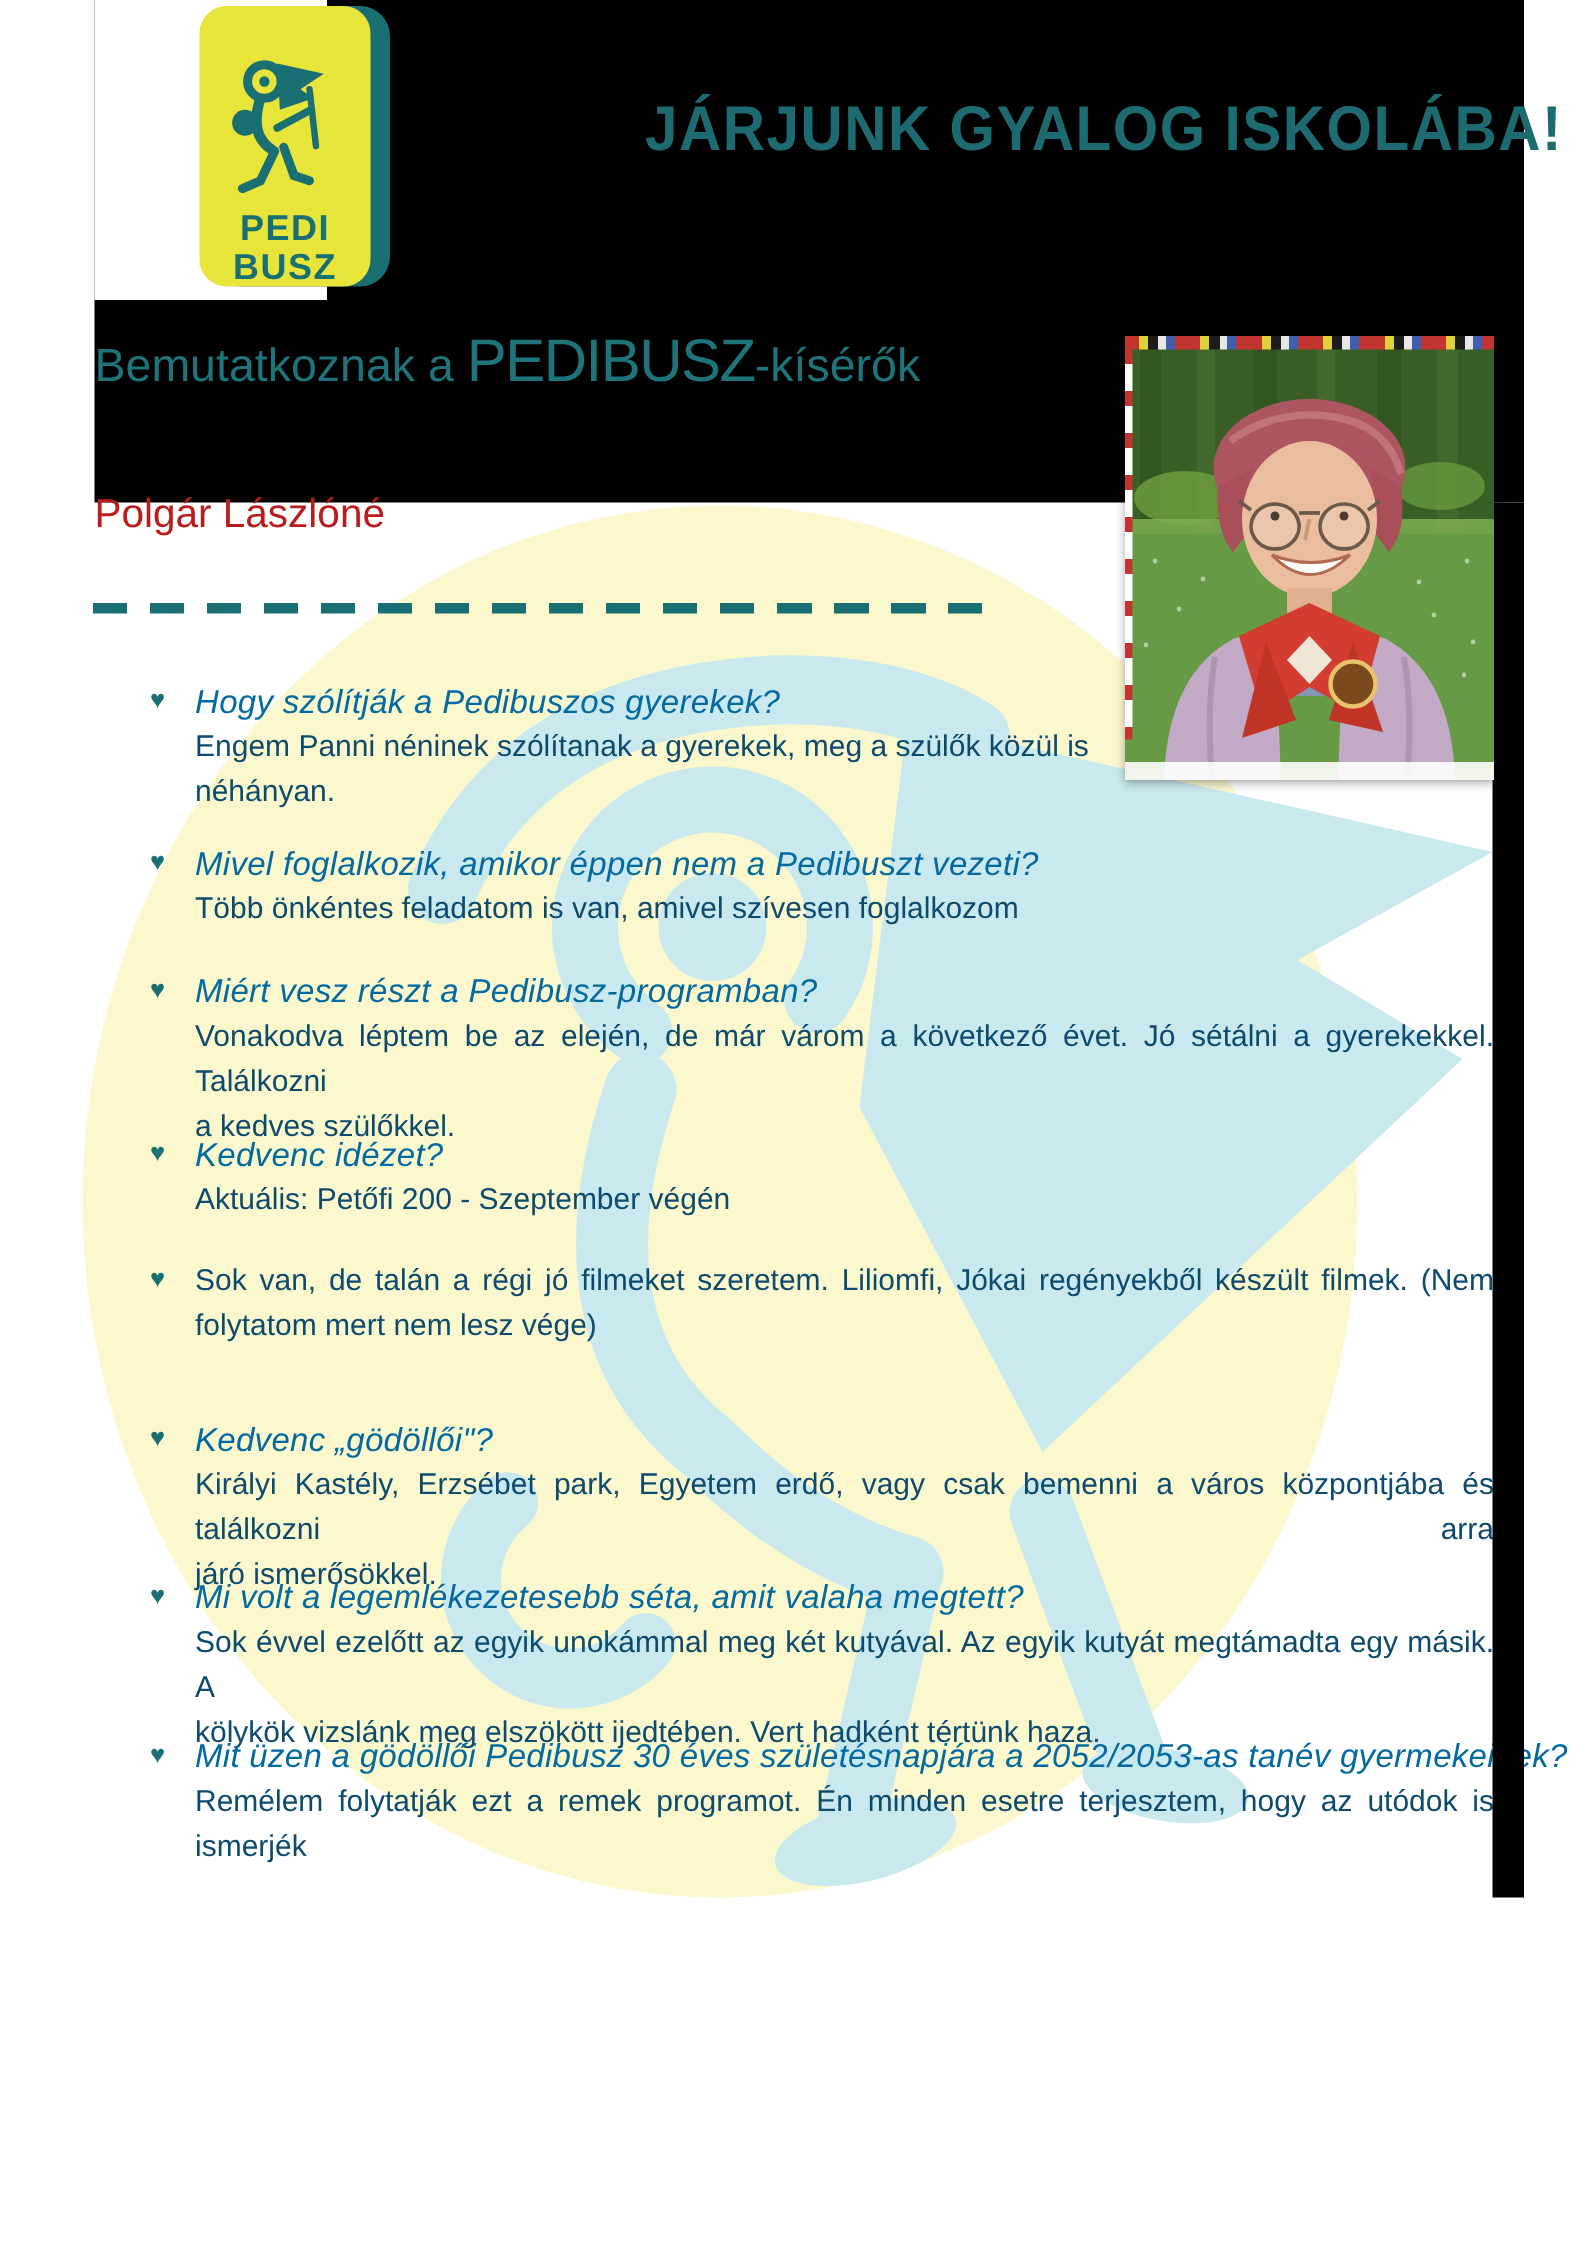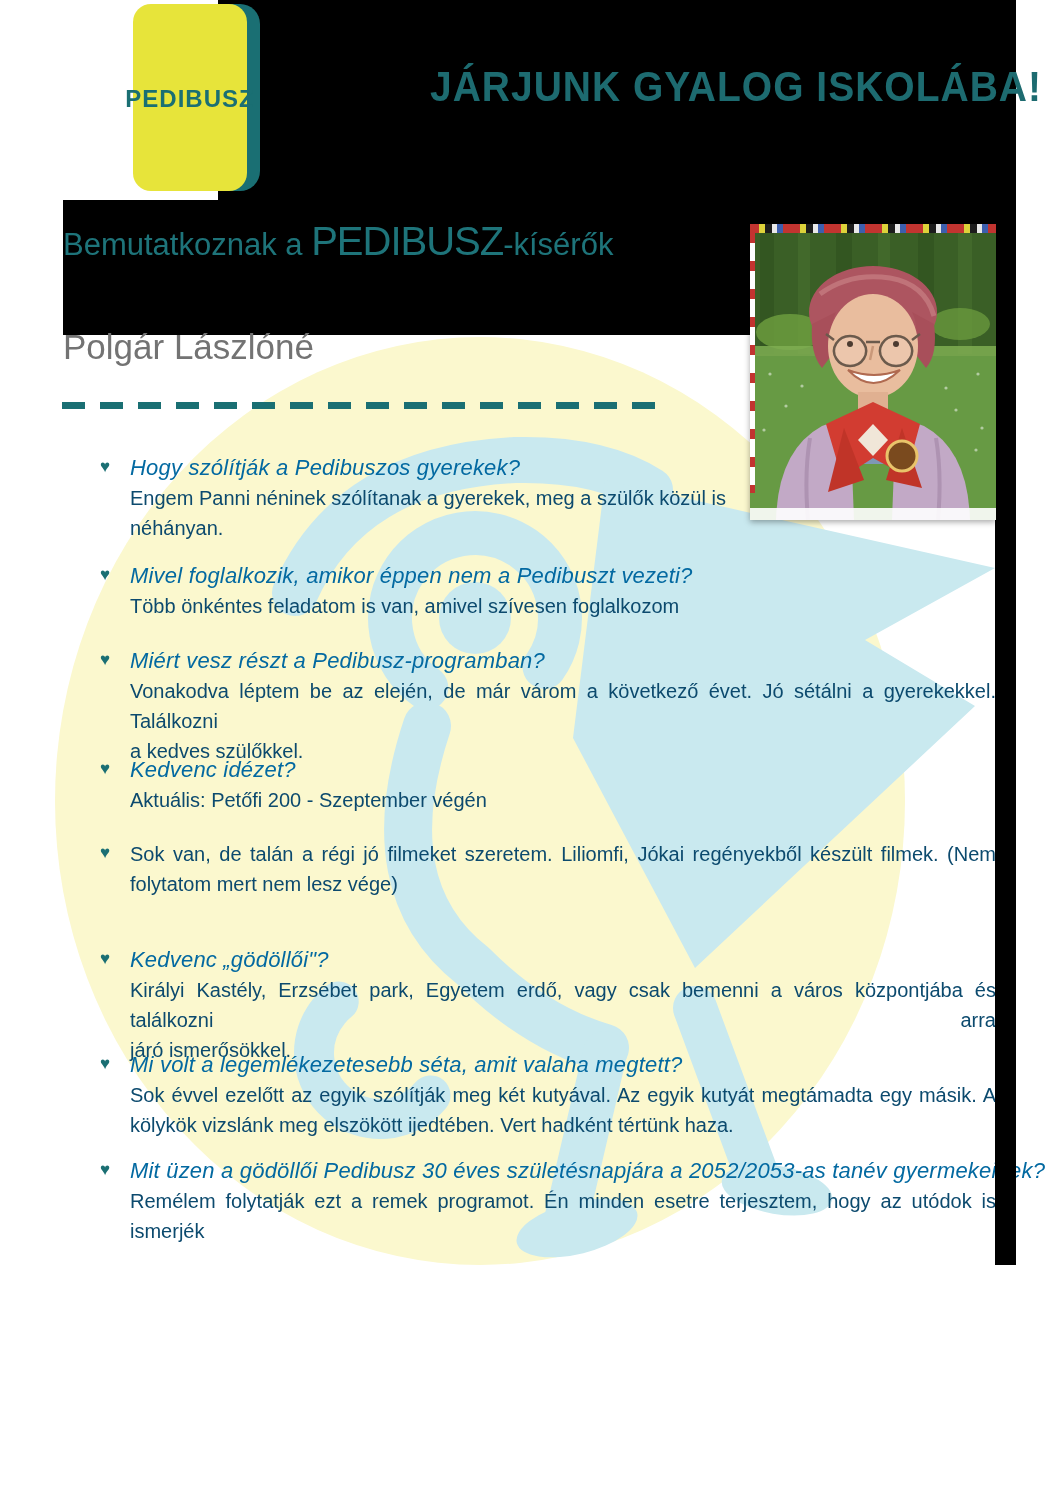--- a/index.html
+++ b/index.html
@@ -8,33 +8,33 @@
     background:#ffffff;overflow:hidden;
     font-family:"Liberation Sans",sans-serif;
   }
   
   .black-band{position:absolute;left:63px;top:0;width:953px;height:335px;background:#000;z-index:1;}
   .right-strip{position:absolute;left:995px;top:335px;width:21px;height:930px;background:#000;z-index:7;}
   
   .logo-box{position:absolute;left:63px;top:0;width:155px;height:200px;background:#fff;z-index:2;}
   .logo-shadow{position:absolute;left:78px;top:4px;width:119px;height:187px;background:#1a6f73;border-radius:20px;}
   .logo-badge{position:absolute;left:70px;top:4px;width:114px;height:187px;background:#e7e43a;border-radius:18px;
-    display:flex;flex-direction:row;align-items:center;justify-content:center;}
+    display:flex;flex-direction:column;align-items:center;justify-content:flex-end;}
   .logo-badge svg{margin-top:6px;}
   .logo-text{color:#1a6f73;font-weight:700;font-size:24px;line-height:24px;letter-spacing:1px;text-align:center;margin-top:2px;}
   
   .main-title{
     position:absolute;left:430px;top:62px;width:572px;z-index:2;
     color:#1d6b70;font-weight:700;font-size:39px;line-height:46px;letter-spacing:1px;
     text-align:right;white-space:nowrap;transform:scaleY(1.08);transform-origin:top right;
   }
   
   .intro-heading{position:absolute;left:63px;top:219px;z-index:2;color:#1e747a;font-size:31px;white-space:nowrap;}
   .intro-heading .brand{font-size:40px;font-weight:400;letter-spacing:-1px;}
-  .person-name{position:absolute;left:63px;top:327px;z-index:2;color:#737373;font-size:35px;white-space:nowrap;}
+  .person-name{position:absolute;left:63px;top:327px;z-index:2;color:#b91c1c;font-size:27px;white-space:nowrap;}
   
   .dashes{position:absolute;left:62px;top:402px;width:594px;height:7px;z-index:3;
     background:repeating-linear-gradient(90deg,#1a6f73 0 23px,transparent 23px 38px);}
   
   .yellow-circle{position:absolute;left:55px;top:337px;width:850px;height:928px;border-radius:50%;
     background:#fbf8ce;z-index:1;}
   .bird-mark{position:absolute;left:175px;top:408px;width:820px;height:855px;z-index:2;}
   
   .photo{position:absolute;left:750px;top:224px;width:246px;height:296px;z-index:8;
     background:#fff;box-shadow:0 2px 6px rgba(0,0,0,.35);}
@@ -202,21 +202,21 @@
   <div class="qa s6">
     <span class="heart">♥</span>
     <div class="q">Kedvenc „gödöllői"?</div>
     <div class="a just">Királyi Kastély, Erzsébet park, Egyetem erdő, vagy csak bemenni a város központjába és találkozni arra</div>
     <div class="a">járó ismerősökkel.</div>
   </div>
 
   <div class="qa s7">
     <span class="heart">♥</span>
     <div class="q">Mi volt a legemlékezetesebb séta, amit valaha megtett?</div>
-    <div class="a just">Sok évvel ezelőtt az egyik szólítják meg két kutyával. Az egyik kutyát megtámadta egy másik. A</div>
+    <div class="a just">Sok évvel ezelőtt az egyik unokámmal meg két kutyával. Az egyik kutyát megtámadta egy másik. A</div>
     <div class="a">kölykök vizslánk meg elszökött ijedtében. Vert hadként tértünk haza.</div>
   </div>
 
   <div class="qa s8">
     <span class="heart">♥</span>
     <div class="q">Mit üzen a gödöllői Pedibusz 30 éves születésnapjára a 2052/2053-as tanév gyermekeinek?</div>
     <div class="a just">Remélem folytatják ezt a remek programot. Én minden esetre terjesztem, hogy az utódok is ismerjék</div>
   </div>
 
 </div>

